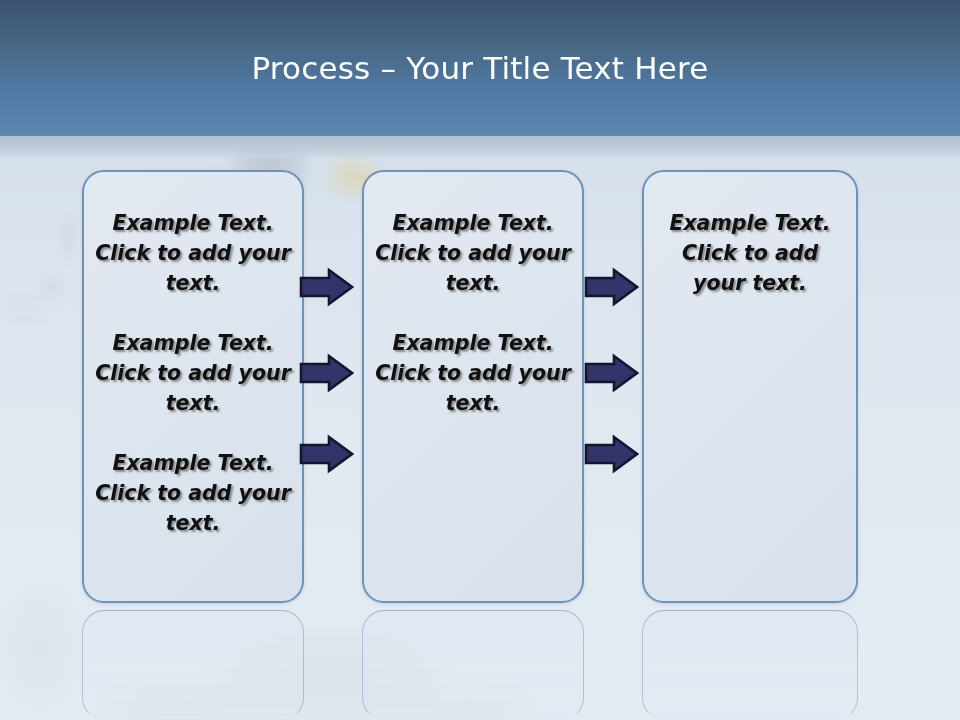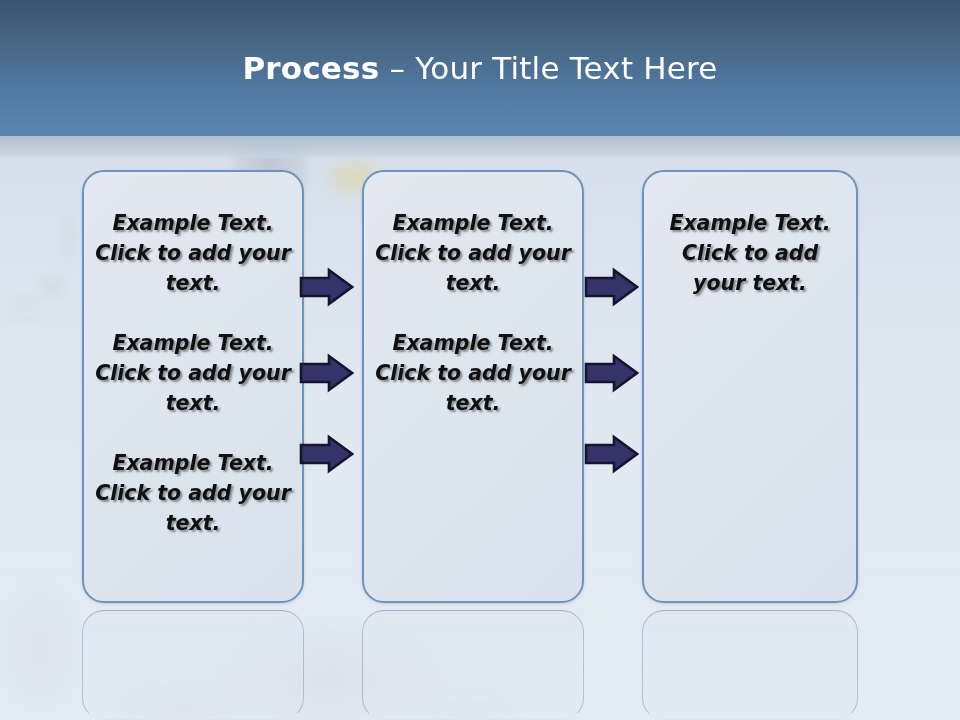--- a/index.html
+++ b/index.html
@@ -109,21 +109,21 @@
     width: 960px;
     text-align: center;
     color: #ffffff;
     font-size: 31px;
     line-height: 40px;
     font-weight: 400;
     letter-spacing: 0.2px;
     white-space: nowrap;
   }
   .slide-title .t-bold {
-    font-weight: bold;
+    font-weight: normal;
   }
 
   
   .pbox {
     position: absolute;
     box-sizing: border-box;
     background: linear-gradient(135deg, #e3e9f1 0%, #dde5ee 45%, #d9e2ec 100%);
     border: 2.5px solid #6d93ba;
     border-radius: 22px;
     box-shadow: 0 1px 3px rgba(60,80,100,0.18);

